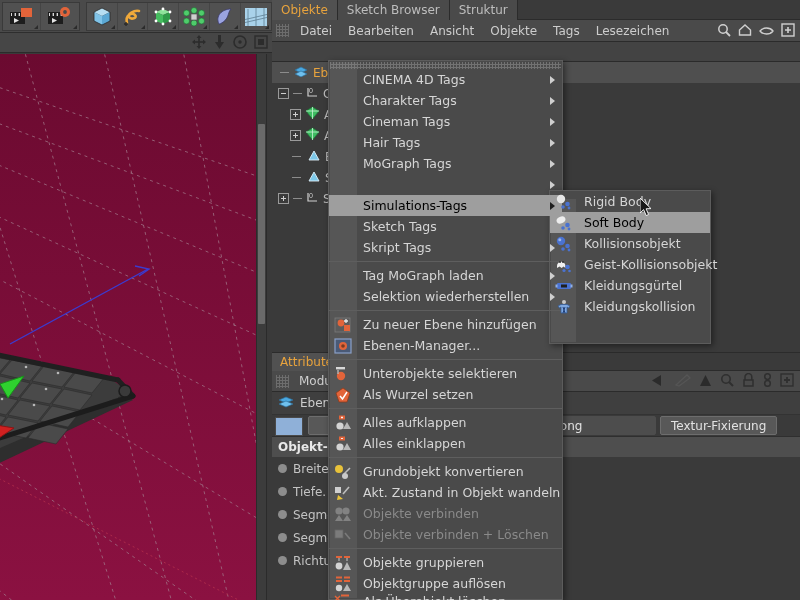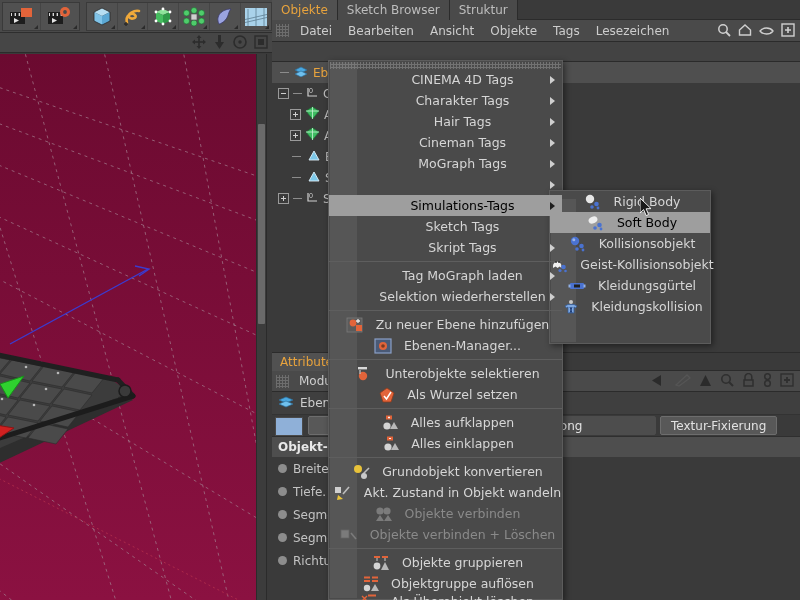--- a/index.html
+++ b/index.html
@@ -83,21 +83,21 @@
   .am-dot{width:9px;height:9px;border-radius:50%;background:#8d8d8d;margin-right:6px;flex:none;}
 
   
   .cmenu{position:absolute;background:#4a4a4a;border:1px solid #5c5c5c;
      box-shadow:2px 2px 6px rgba(0,0,0,.45);box-sizing:border-box;}
   .cmenu .gutter{position:absolute;left:1px;top:1px;bottom:1px;width:27px;background:#565656;}
   .cmenu .mgrip{height:7px;margin:1px 1px 0 1px;
      background-image:repeating-linear-gradient(0deg,#9a9a9a 0 1px,transparent 1px 3px),
                       repeating-linear-gradient(90deg,#9a9a9a 0 1px,transparent 1px 3px);
      background-size:3px 3px;opacity:.5;position:relative;z-index:3;}
-  .mi{position:relative;height:21px;display:flex;align-items:center;z-index:2;justify-content:center;}
+  .mi{position:relative;height:21px;display:flex;align-items:center;z-index:2;}
   .mi .ic{width:27px;height:21px;display:flex;align-items:center;justify-content:center;flex:none;}
   .mi .tx{font-size:12.5px;color:#d6d6d6;padding-left:7px;white-space:nowrap;}
   .mi.dis .tx{color:#8a8a8a;}
   .mi.hl{background:#9e9e9e;}
   .mi.hl .tx{color:#000000;}
   .mi .arw{position:absolute;right:7px;top:50%;transform:translateY(-50%);
      width:0;height:0;border-left:5px solid #cfcfcf;border-top:4px solid transparent;border-bottom:4px solid transparent;}
   .mi.hl .arw{border-left-color:#1e1e1e;}
   .sep{height:1px;background:#5e5e5e;margin:3px 0;position:relative;z-index:2;}
 
@@ -595,26 +595,26 @@
       <span class="tx">CINEMA 4D Tags</span>
       <span class="arw"></span>
     </div>
     <div class="mi">
       <span class="ic"></span>
       <span class="tx">Charakter Tags</span>
       <span class="arw"></span>
     </div>
     <div class="mi">
       <span class="ic"></span>
+      <span class="tx">Cineman Tags</span>
+      <span class="arw"></span>
+    </div>
+    <div class="mi">
+      <span class="ic"></span>
       <span class="tx">Hair Tags</span>
-      <span class="arw"></span>
-    </div>
-    <div class="mi">
-      <span class="ic"></span>
-      <span class="tx">Cineman Tags</span>
       <span class="arw"></span>
     </div>
     <div class="mi">
       <span class="ic"></span>
       <span class="tx">MoGraph Tags</span>
       <span class="arw"></span>
     </div>
     <div class="mi">
       <span class="ic"></span>
       <span class="arw"></span>

